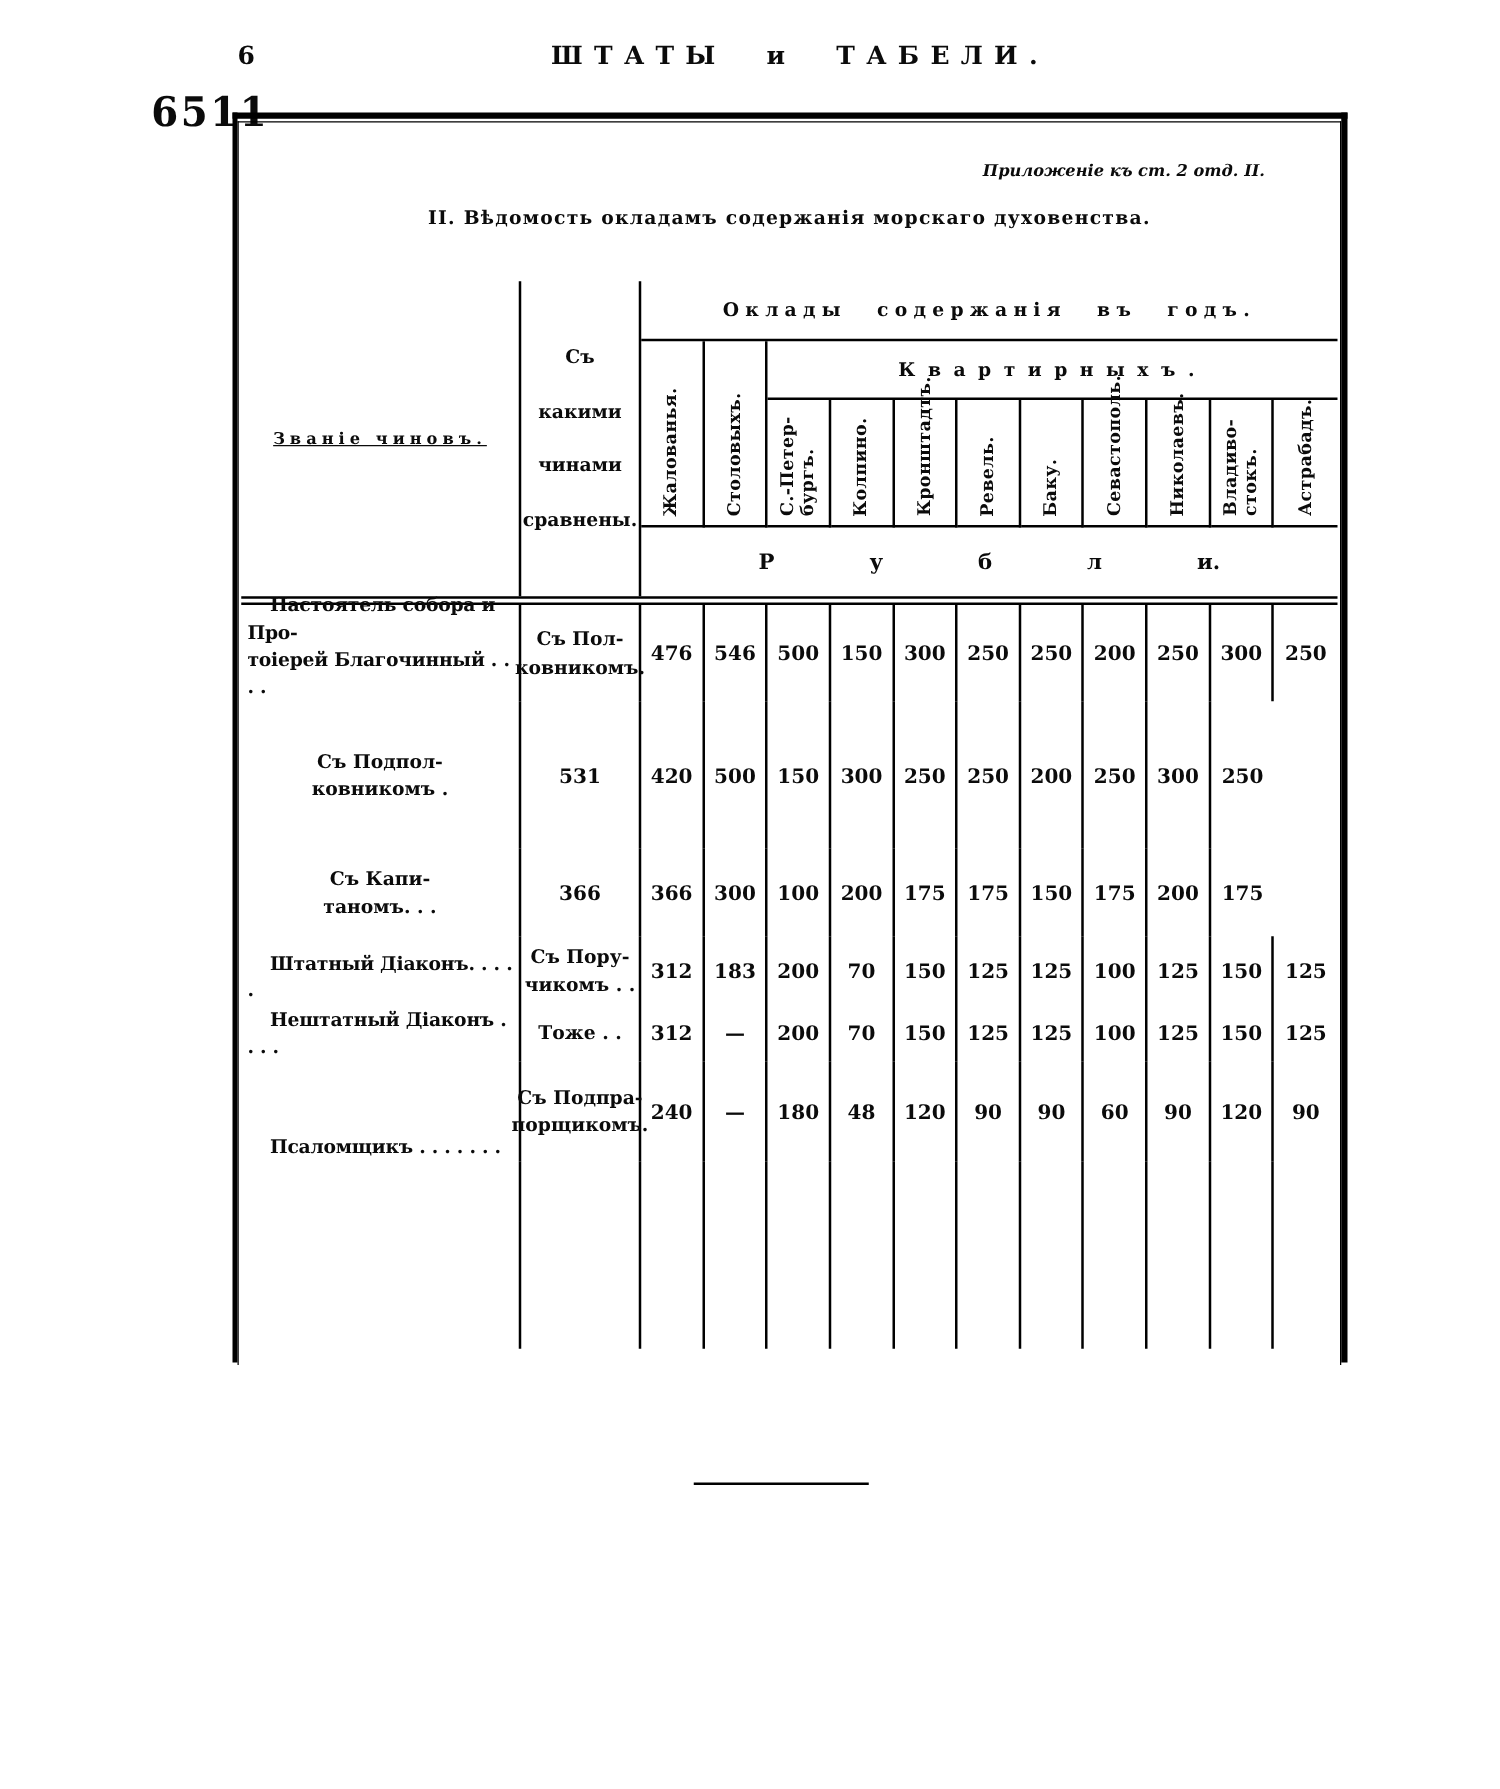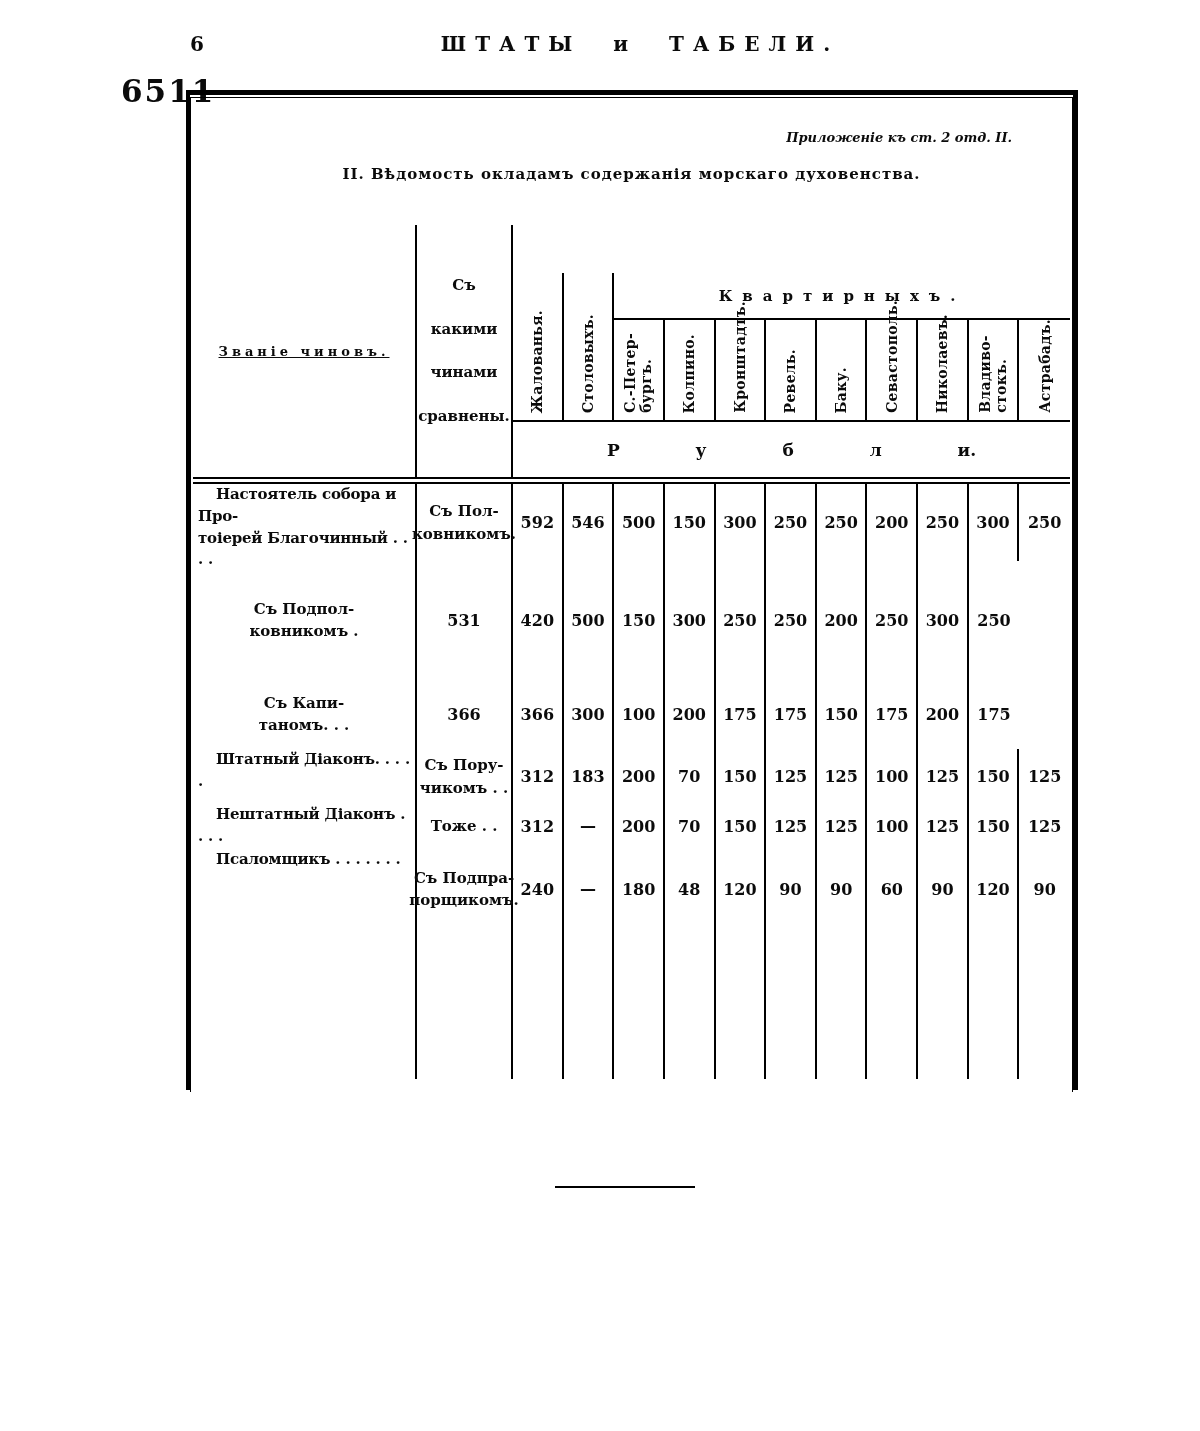--- a/index.html
+++ b/index.html
@@ -80,21 +80,21 @@
     writing-mode:vertical-rl; transform:rotate(180deg);
     font-size:14px; line-height:1.15; white-space:pre-line;
     text-align:left; letter-spacing:0.3px;
   }
 
   
   .r5 { grid-row:6; }  .r6 { grid-row:7; }  .r7 { grid-row:8; }
   .r8 { grid-row:9; }  .r9 { grid-row:10; } .r10 { grid-row:11; }
   .r11 { grid-row:12; }
   .rank-cell {
-    justify-content:flex-start; align-items:flex-start;
+    justify-content:flex-start; align-items:flex-end;
     font-size:15px; line-height:1.45; white-space:pre-line;
     padding:0 2px 0 5px; text-indent:18px; letter-spacing:-0.2px;
   }
   .rank-cell > span { display:block; width:100%; }
   .cmp-cell { font-size:15px; line-height:1.5; white-space:pre-line; text-align:center; }
   .val-cell { font-size:16px; }
 
   
   .end-rule { position:absolute; left:555px; top:1186px; width:140px; height:2px; background:#000; }
 </style>
@@ -110,20 +110,21 @@
 
     <div class="annotation">Приложеніе къ ст. 2 отд. II.</div>
     <div class="sheet-title">II. Вѣдомость окладамъ содержанія морскаго духовенства.</div>
 
     <div class="grid">
 
       <div class="cell h-rank br">Званіе чиновъ.</div>
       <div class="cell h-cmp br">Съ какими
 чинами
 сравнены.</div>
+      <div class="cell h-oklady bb">Оклады содержанія въ годъ.</div>
 
       <div class="cell vcell h-zhal br bb">
         <span class="vlab">Жалованья.</span>
       </div>
       <div class="cell vcell h-stol br bb">
         <span class="vlab">Столовыхъ.</span>
       </div>
       <div class="cell h-kvart bb">Квартирныхъ.</div>
 
       <div class="cell vcell h-city-0 br bb">
@@ -156,21 +157,21 @@
         <span class="vlab">Астрабадъ.</span>
       </div>
 
       <div class="cell h-rubli">Р у б л и.</div>
       <div class="dbl-rule"></div>
 
       <div class="cell rank-cell r5 br"><span>Настоятель собора и Про-
 тоіерей Благочинный . . . .</span></div>
       <div class="cell cmp-cell r5 br">Съ Пол-
 ковникомъ.</div>
-      <div class="cell val-cell r5 br">592</div>
+      <div class="cell val-cell r5 br">476</div>
       <div class="cell val-cell r5 br">546</div>
       <div class="cell val-cell r5 br">500</div>
       <div class="cell val-cell r5 br">150</div>
       <div class="cell val-cell r5 br">300</div>
       <div class="cell val-cell r5 br">250</div>
       <div class="cell val-cell r5 br">250</div>
       <div class="cell val-cell r5 br">200</div>
       <div class="cell val-cell r5 br">250</div>
       <div class="cell val-cell r5 br">300</div>
       <div class="cell val-cell r5">250</div>

